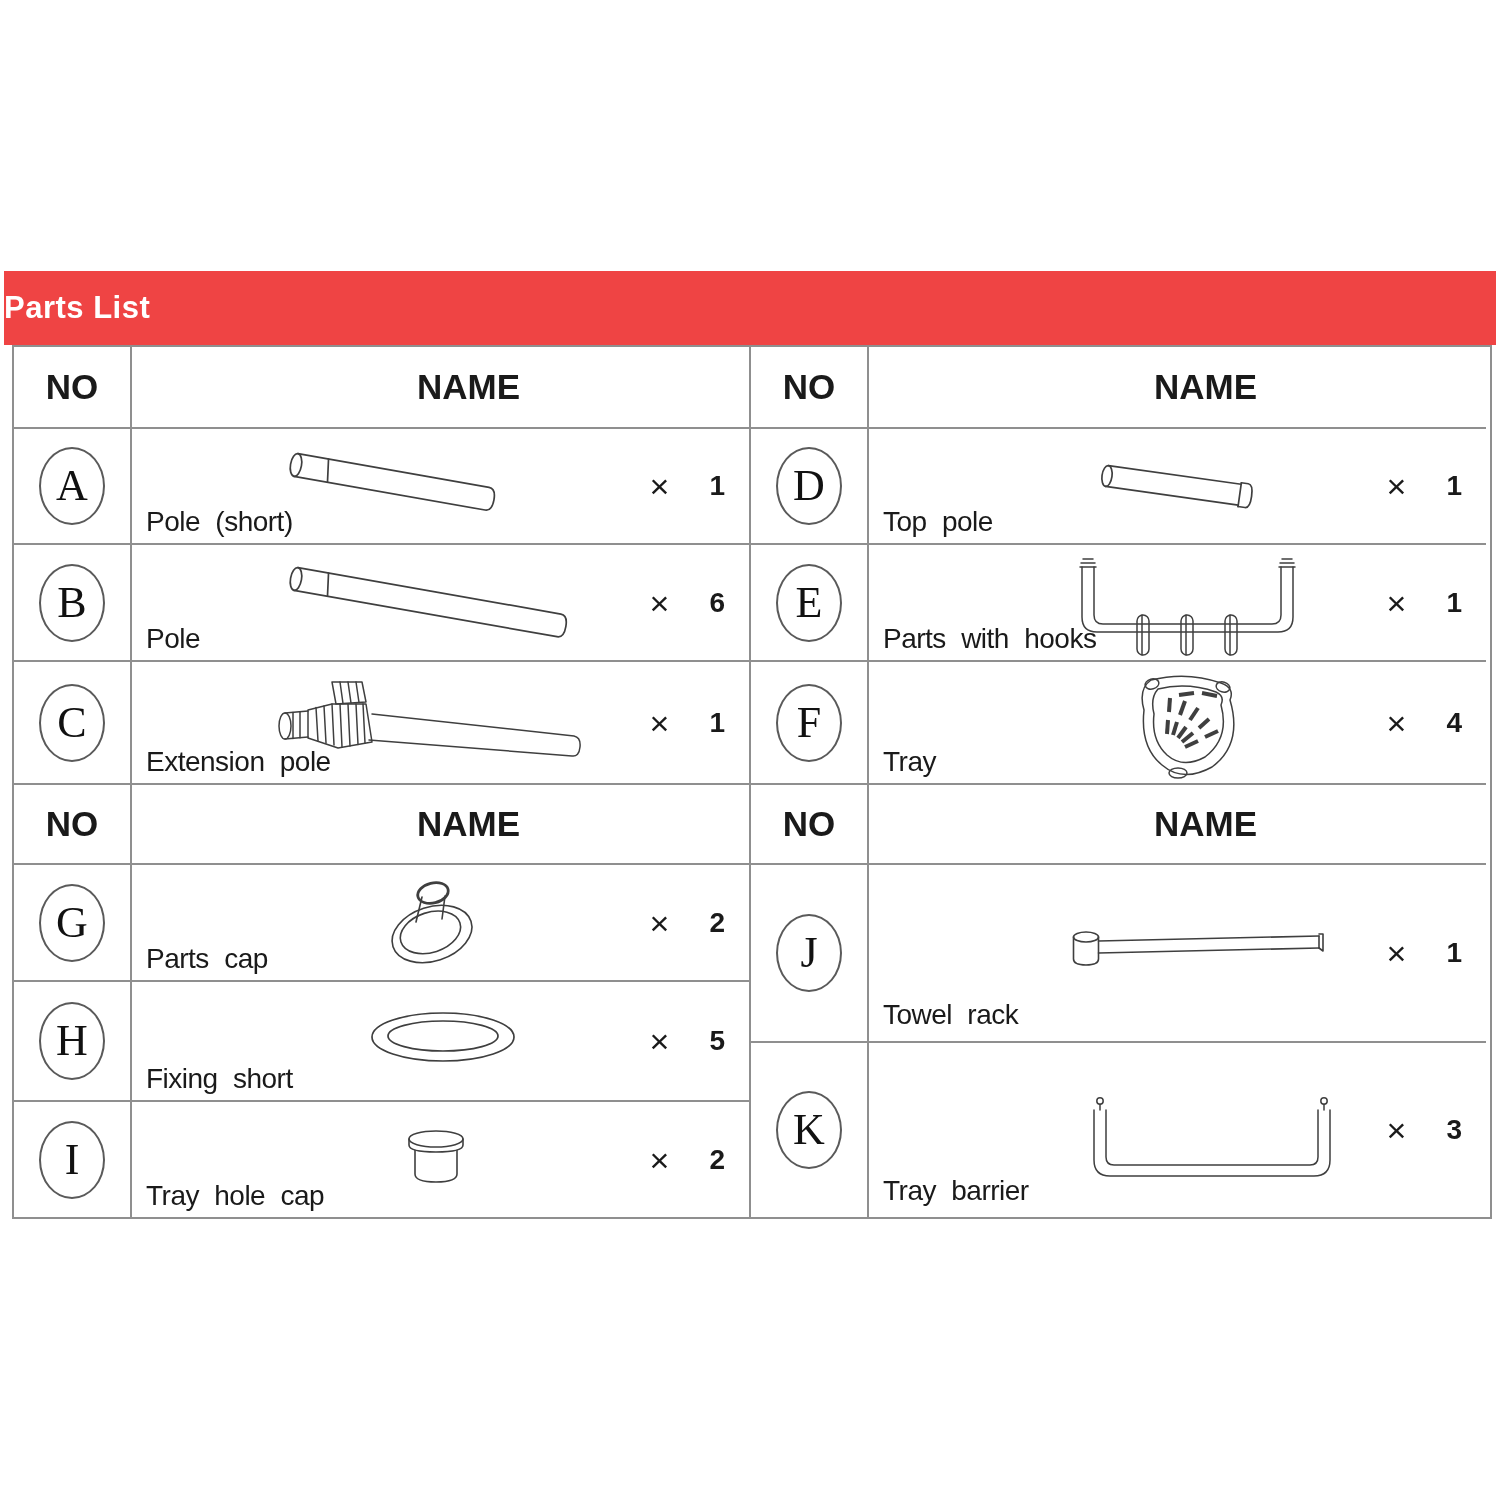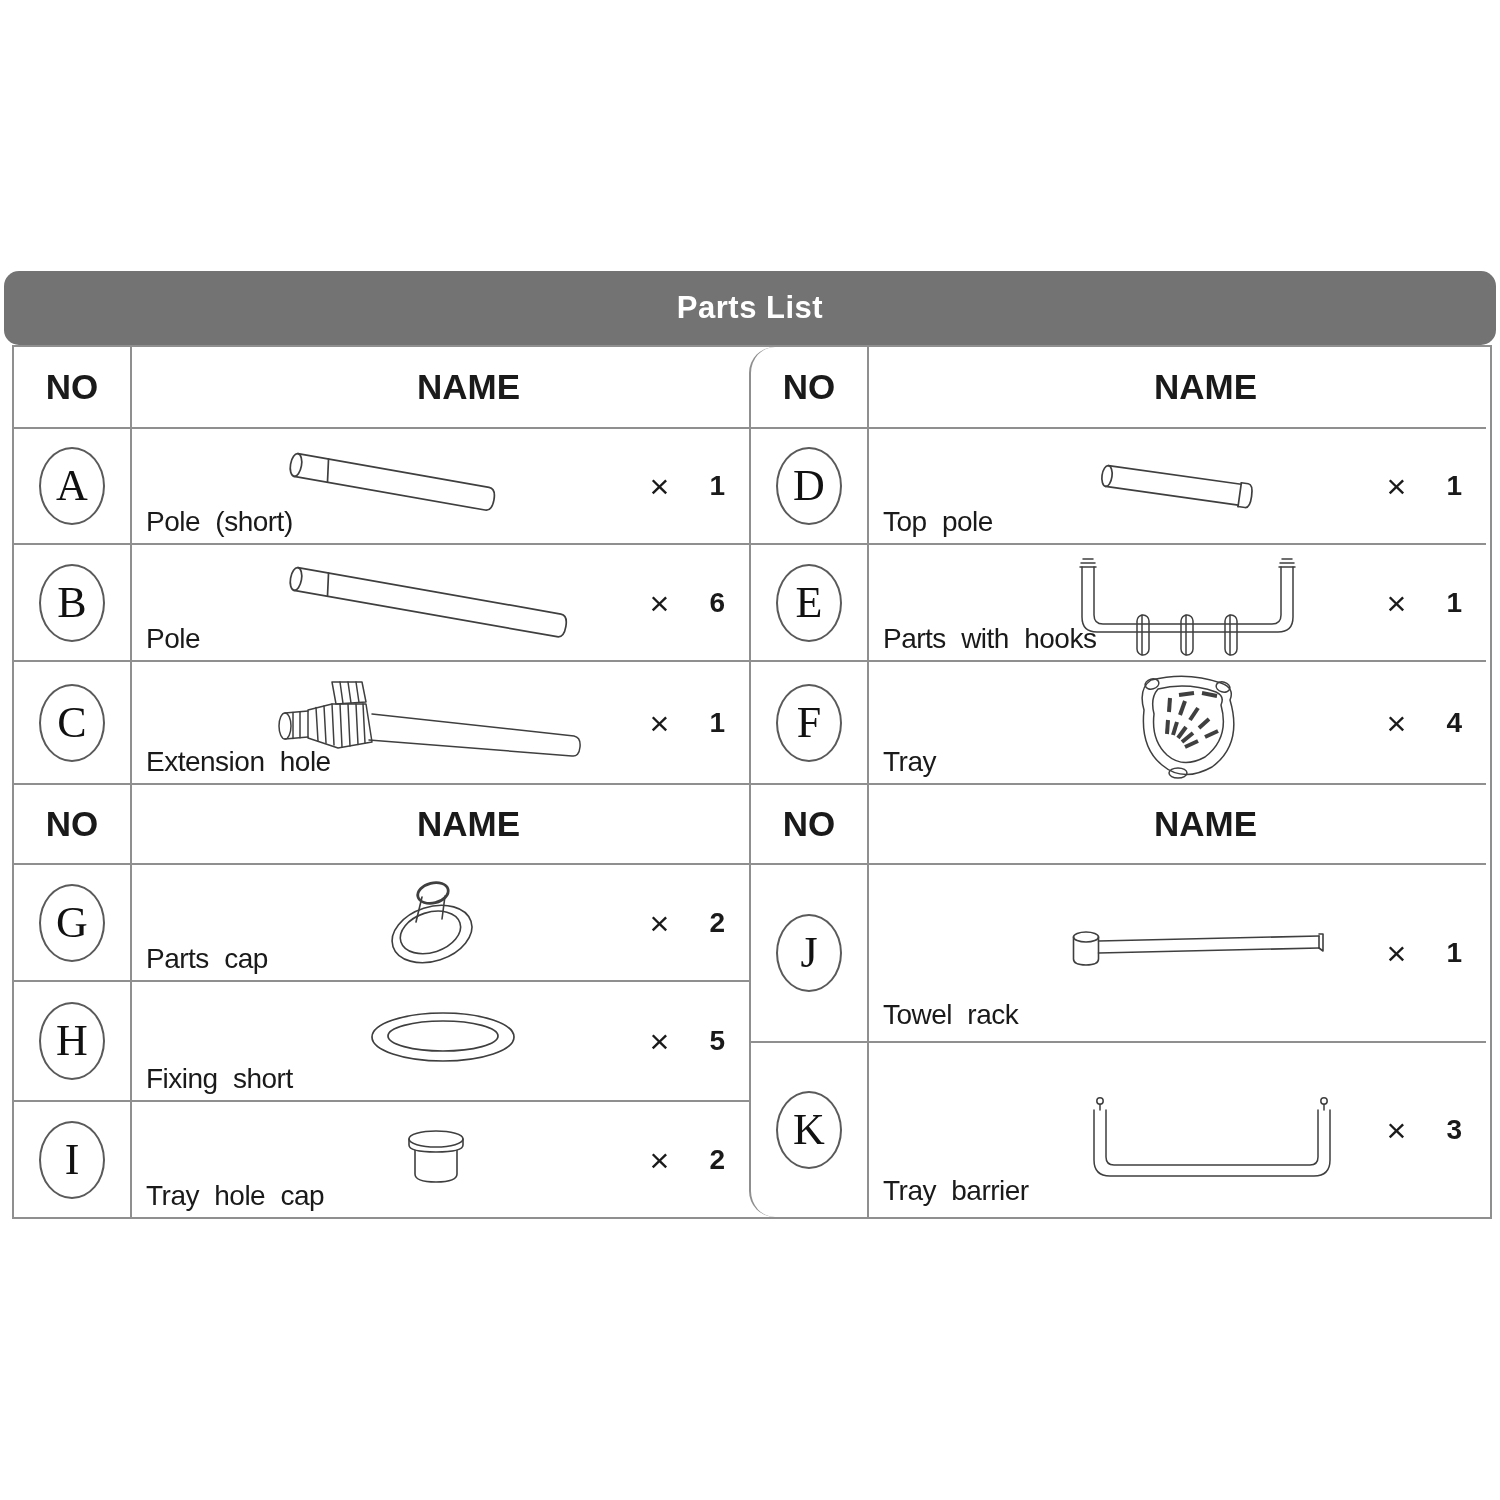--- a/index.html
+++ b/index.html
@@ -1,23 +1,23 @@
 <!DOCTYPE html>
 <html><head>
 <meta charset="utf-8">
 <style>
   html,body{margin:0;padding:0;background:#ffffff;}
   .page{position:relative;width:1500px;height:1500px;background:#ffffff;overflow:hidden;
         font-family:"Liberation Sans",sans-serif;color:#1a1a1a;}
-  .titlebar{position:absolute;left:4px;top:271px;width:1492px;height:74px;background:#737373;
-            display:flex;align-items:center;justify-content:center;border-radius:15px;}
+  .titlebar{position:absolute;left:4px;top:271px;width:1492px;height:74px;background:#ef4444;
+            display:flex;align-items:center;}
   .titlebar .ttl{color:#ffffff;font-size:31px;font-weight:bold;letter-spacing:.5px;}
   .tables{position:absolute;left:12px;top:345px;width:1476px;display:flex;
           border:2px solid #8f8f8f;box-sizing:content-box;background:#fff;}
-  .half{width:735px;border-radius:26px;}
+  .half{width:735px;}
   .half.rightside{border-left:2px solid #8f8f8f;}
   .row{display:flex;box-sizing:border-box;border-top:2px solid #8f8f8f;}
   .row.first{border-top:none;}
   .h80{height:80px;} .h116{height:116px;} .h117{height:117px;} .h123{height:123px;}
   .h120{height:120px;} .h178{height:178px;} .h176{height:176px;}
   .no-cell{width:116px;border-right:2px solid #8f8f8f;display:flex;align-items:center;justify-content:center;flex:none;}
   .name-cell{flex:1;position:relative;}
   .hdrtxt{width:100%;text-align:center;font-size:35px;font-weight:bold;letter-spacing:0px;}
   .name-cell .hdrname{position:absolute;left:0;top:50%;transform:translateY(-50%);width:100%;
                       text-align:center;font-size:35px;font-weight:bold;padding-left:28px;}
@@ -120,21 +120,21 @@
               <line x1="44" y1="31.5" x2="46" y2="65"></line>
               <line x1="52" y1="30" x2="54" y2="67"></line>
               <line x1="60" y1="28" x2="62" y2="69"></line>
               <line x1="68" y1="28" x2="70" y2="71"></line>
               <line x1="76" y1="28" x2="78" y2="70"></line>
               <line x1="84" y1="28" x2="86" y2="68.5"></line>
               <line x1="91" y1="28" x2="93" y2="67"></line>
               <path d="M100 38 L302 60 Q309 61.5 308 71 Q307 81 300 80 L97 64"></path>
             </g>
           </svg>
-          <div class="pname">Extension hole</div>
+          <div class="pname">Extension pole</div>
           <div class="qty">
             <span class="times">×</span>
             <span class="qnum">1</span>
           </div>
         </div>
       </div>
 
       <div class="row h80">
         <div class="no-cell">
           <div class="hdrtxt">NO</div>

